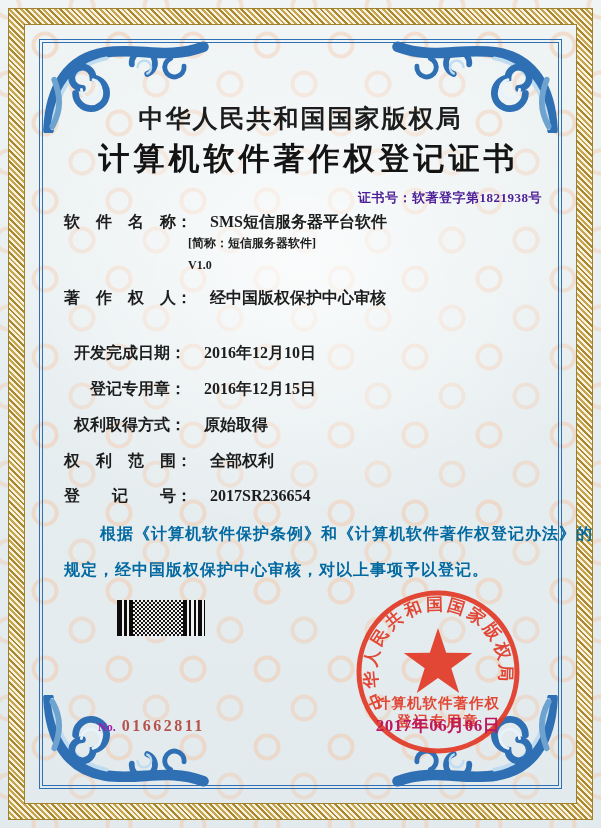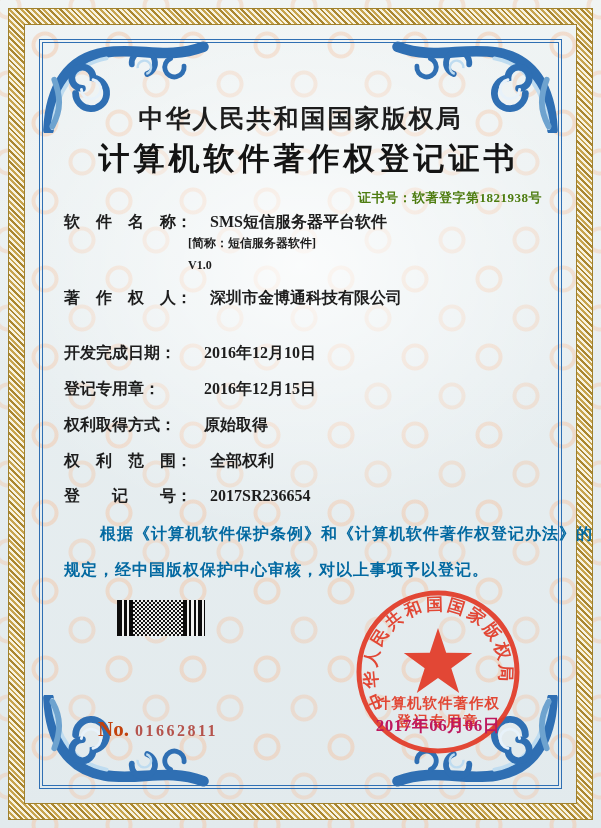--- a/index.html
+++ b/index.html
@@ -37,40 +37,40 @@
   .abs { position:absolute; }
   .authority {
     top:102px; left:0; width:100%; text-align:center;
     font-size:25px; font-weight:bold; letter-spacing:2px; color:#1c1c1c;
   }
   .cert-title {
     top:138px; left:0; width:100%; text-align:center;
     font-size:31px; font-weight:bold; letter-spacing:4px; color:#141414;padding-left:8px;
   }
   .certno {
-    top:189px; left:358px; font-size:13px; font-weight:bold; color:#4d7c0f; letter-spacing:0.5px;
+    top:189px; left:358px; font-size:13px; font-weight:bold; color:#4c1d95; letter-spacing:0.5px;
   }
   .row { position:absolute; left:64px; font-size:16px; font-weight:bold; color:#1d1d1d; white-space:nowrap; }
-  .flabel { display:inline-block; min-width:122px; }
+  .flabel { display:inline-block; min-width:122px;text-align:right; }
   .fvalue { margin-left:18px; }
   .subline { position:absolute; left:188px; font-size:12px; font-weight:bold; color:#1d1d1d; }
   .stmt { position:absolute; font-size:16px; font-weight:bold; color:#0369a1; letter-spacing:1px; white-space:nowrap; }
   .barcode {
     position:absolute; left:117px; top:600px; width:88px; height:36px;
     background:#f6f6f4; display:flex;
   }
   .barcode .b1 { width:16px; height:100%;
     background:repeating-linear-gradient(90deg,#0c0c0c 0 5px,#f2f2f0 5px 7px,#0c0c0c 7px 10px,#f2f2f0 10px 12px); }
   .barcode .b2 { width:50px; height:100%;
     background:repeating-conic-gradient(#141414 0% 25%, #efefed 0% 50%);
     background-size:4px 4px; }
   .barcode .b3 { width:22px; height:100%;
     background:repeating-linear-gradient(90deg,#0c0c0c 0 4px,#f2f2f0 4px 6px,#0c0c0c 6px 8px,#f2f2f0 8px 11px,#0c0c0c 11px 13px,#f2f2f0 13px 15px); }
   .serial { position:absolute; left:98px; top:717px; }
-  .serial .no { font-size:21px; font-weight:bold; color:#c2410c; }
+  .serial .no { font-size:12px; font-weight:bold; color:#a21caf; }
   .serial .num { font-size:16px; font-weight:bold; letter-spacing:2.5px; margin-left:6px; }
   .seal-box { position:absolute; left:352px; top:586px; width:172px; height:172px; opacity:0.93; }
   .seal-date { position:absolute; left:353px; top:714px; width:170px; text-align:center;
     font-size:17px; font-weight:bold; color:#be185d; letter-spacing:0.5px; z-index:5; }
 </style>
 </head>
 <body>
 
 <div class="paper"></div>
 <div class="gold-band"></div>
@@ -131,21 +131,21 @@
   <span>证书号：</span><span>软著登字第1821938号</span>
 </div>
 
 <div class="row" style="top:212px">
   <span class="flabel">软　件　名　称：</span><span class="fvalue">SMS短信服务器平台软件</span>
 </div>
 <div class="subline" style="top:235px">[简称：短信服务器软件]</div>
 <div class="subline" style="top:258px">V1.0</div>
 
 <div class="row" style="top:288px">
-  <span class="flabel">著　作　权　人：</span><span class="fvalue">深圳市金博通科技有限公司</span>
+  <span class="flabel">著　作　权　人：</span><span class="fvalue">经中国版权保护中心审核</span>
 </div>
 
 <div class="row" style="top:343px">
   <span class="flabel">开发完成日期：</span><span class="fvalue">2016年12月10日</span>
 </div>
 
 <div class="row" style="top:379px">
   <span class="flabel">登记专用章：</span><span class="fvalue">2016年12月15日</span>
 </div>
 

